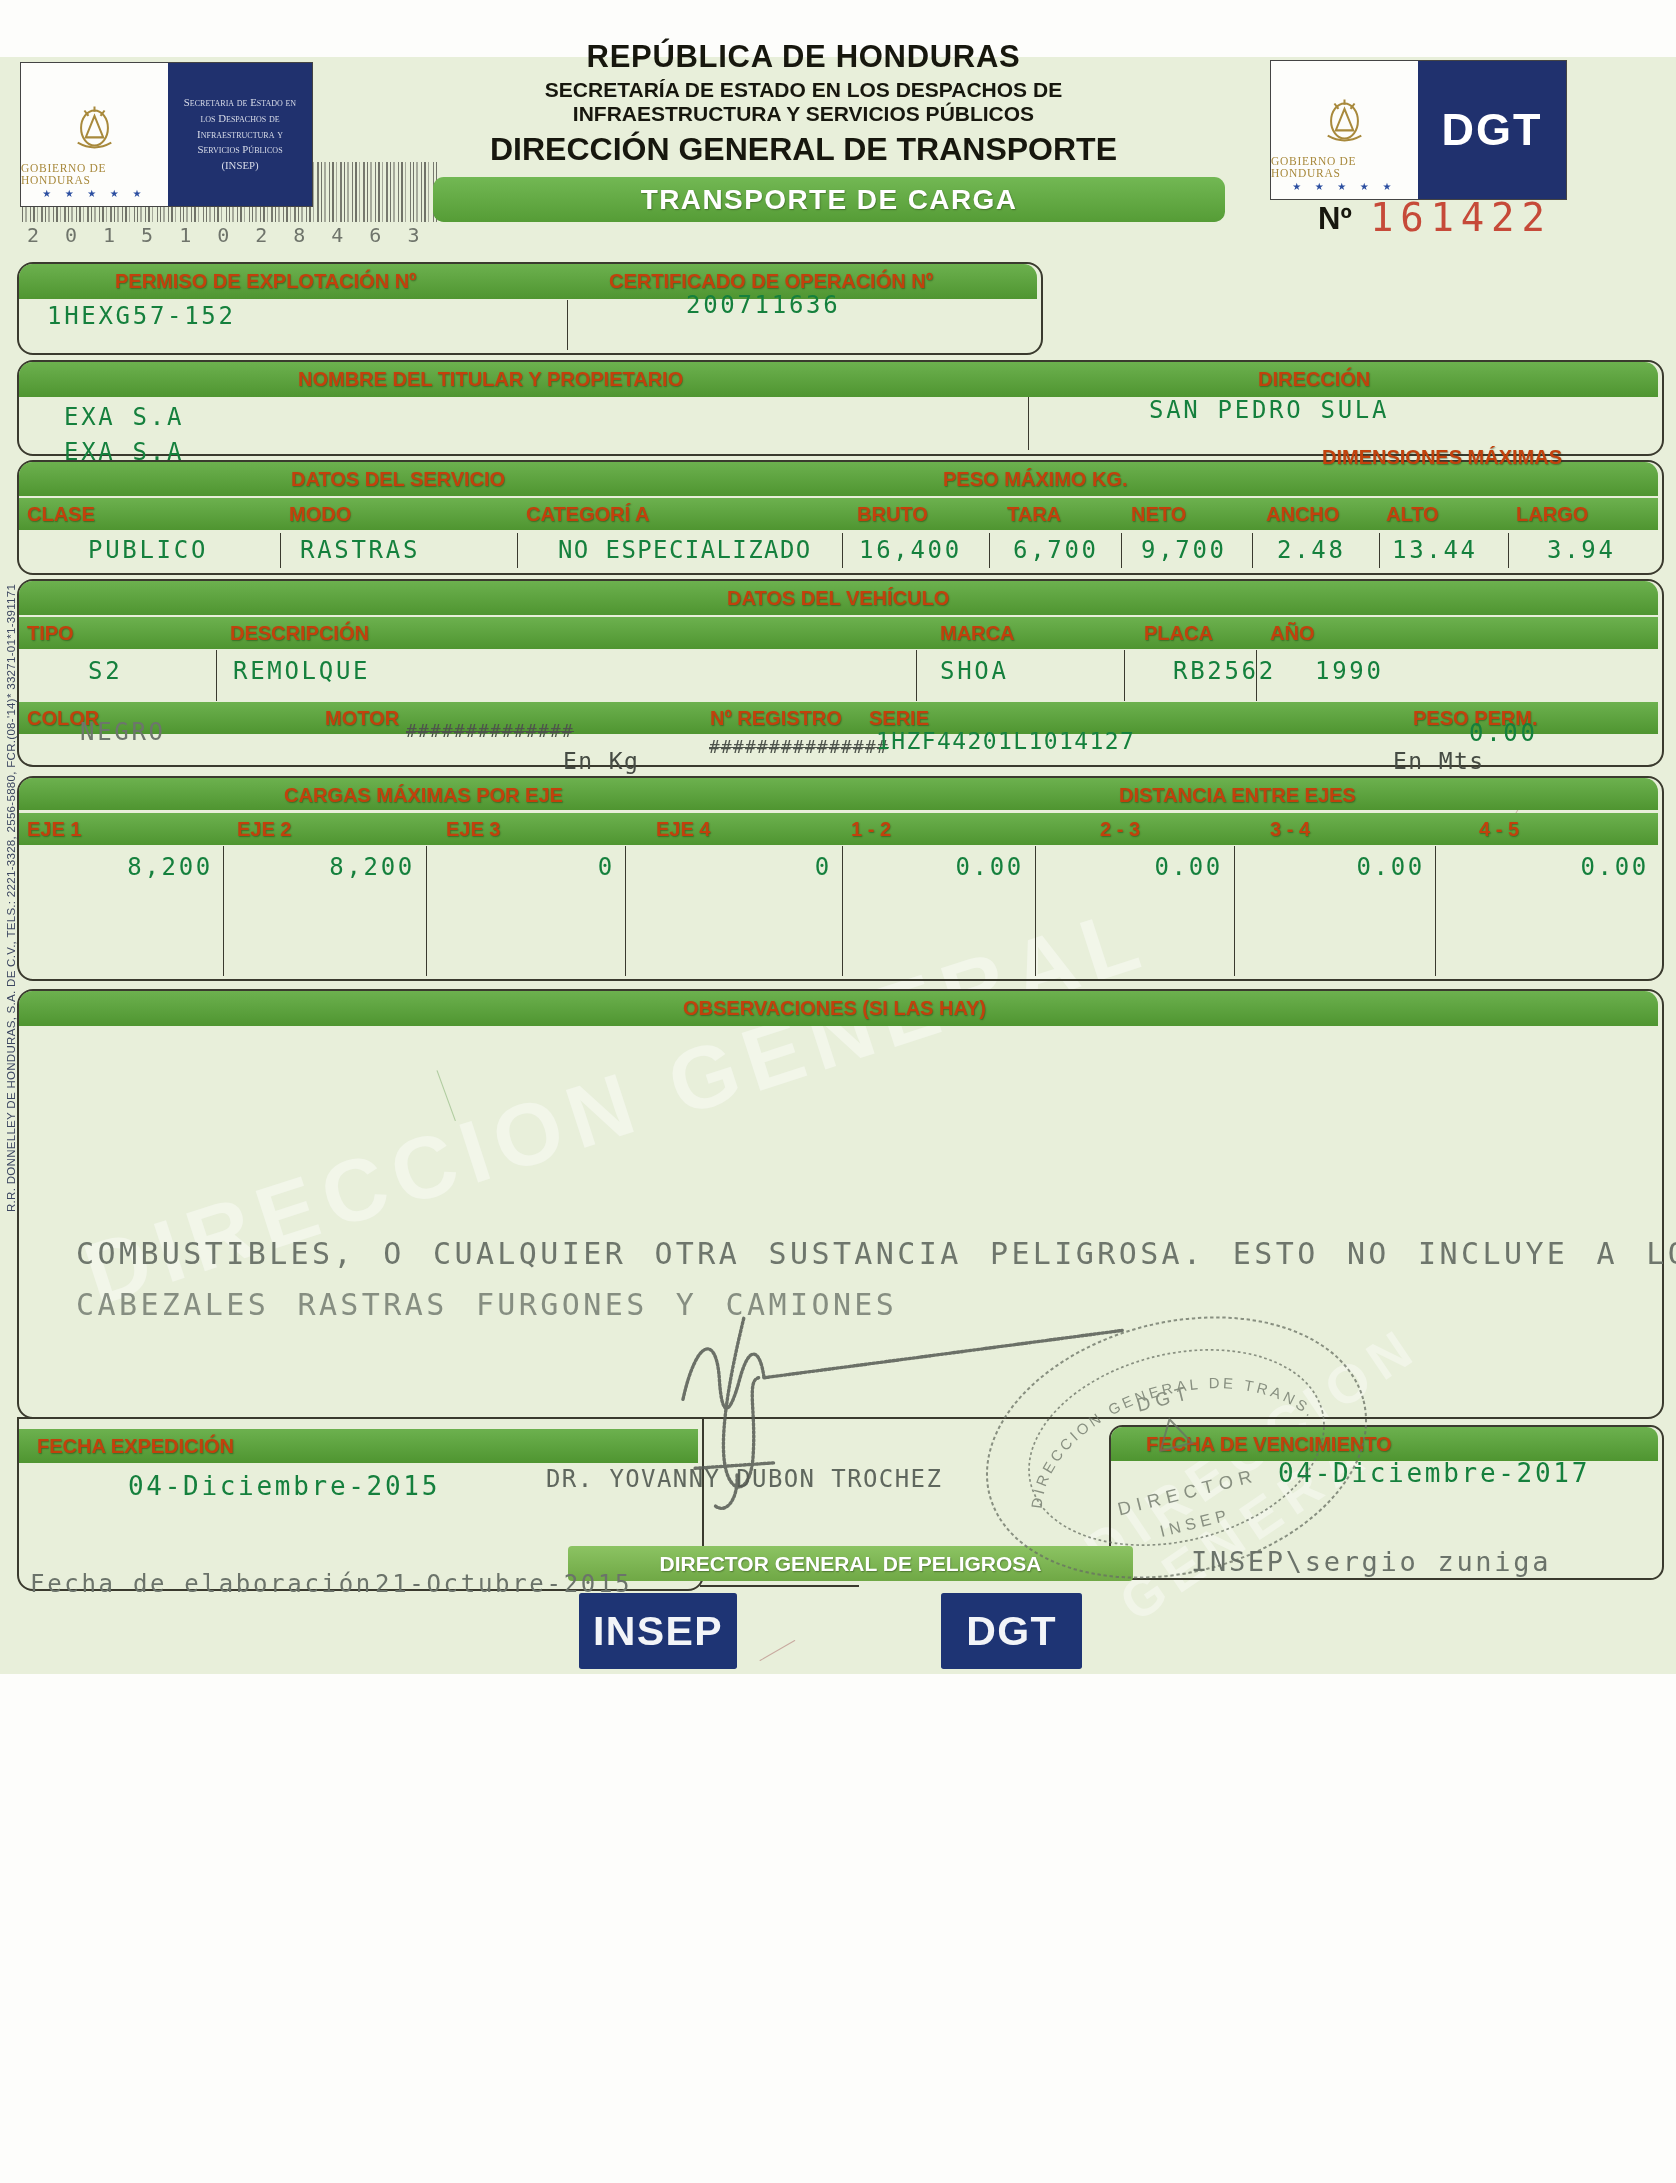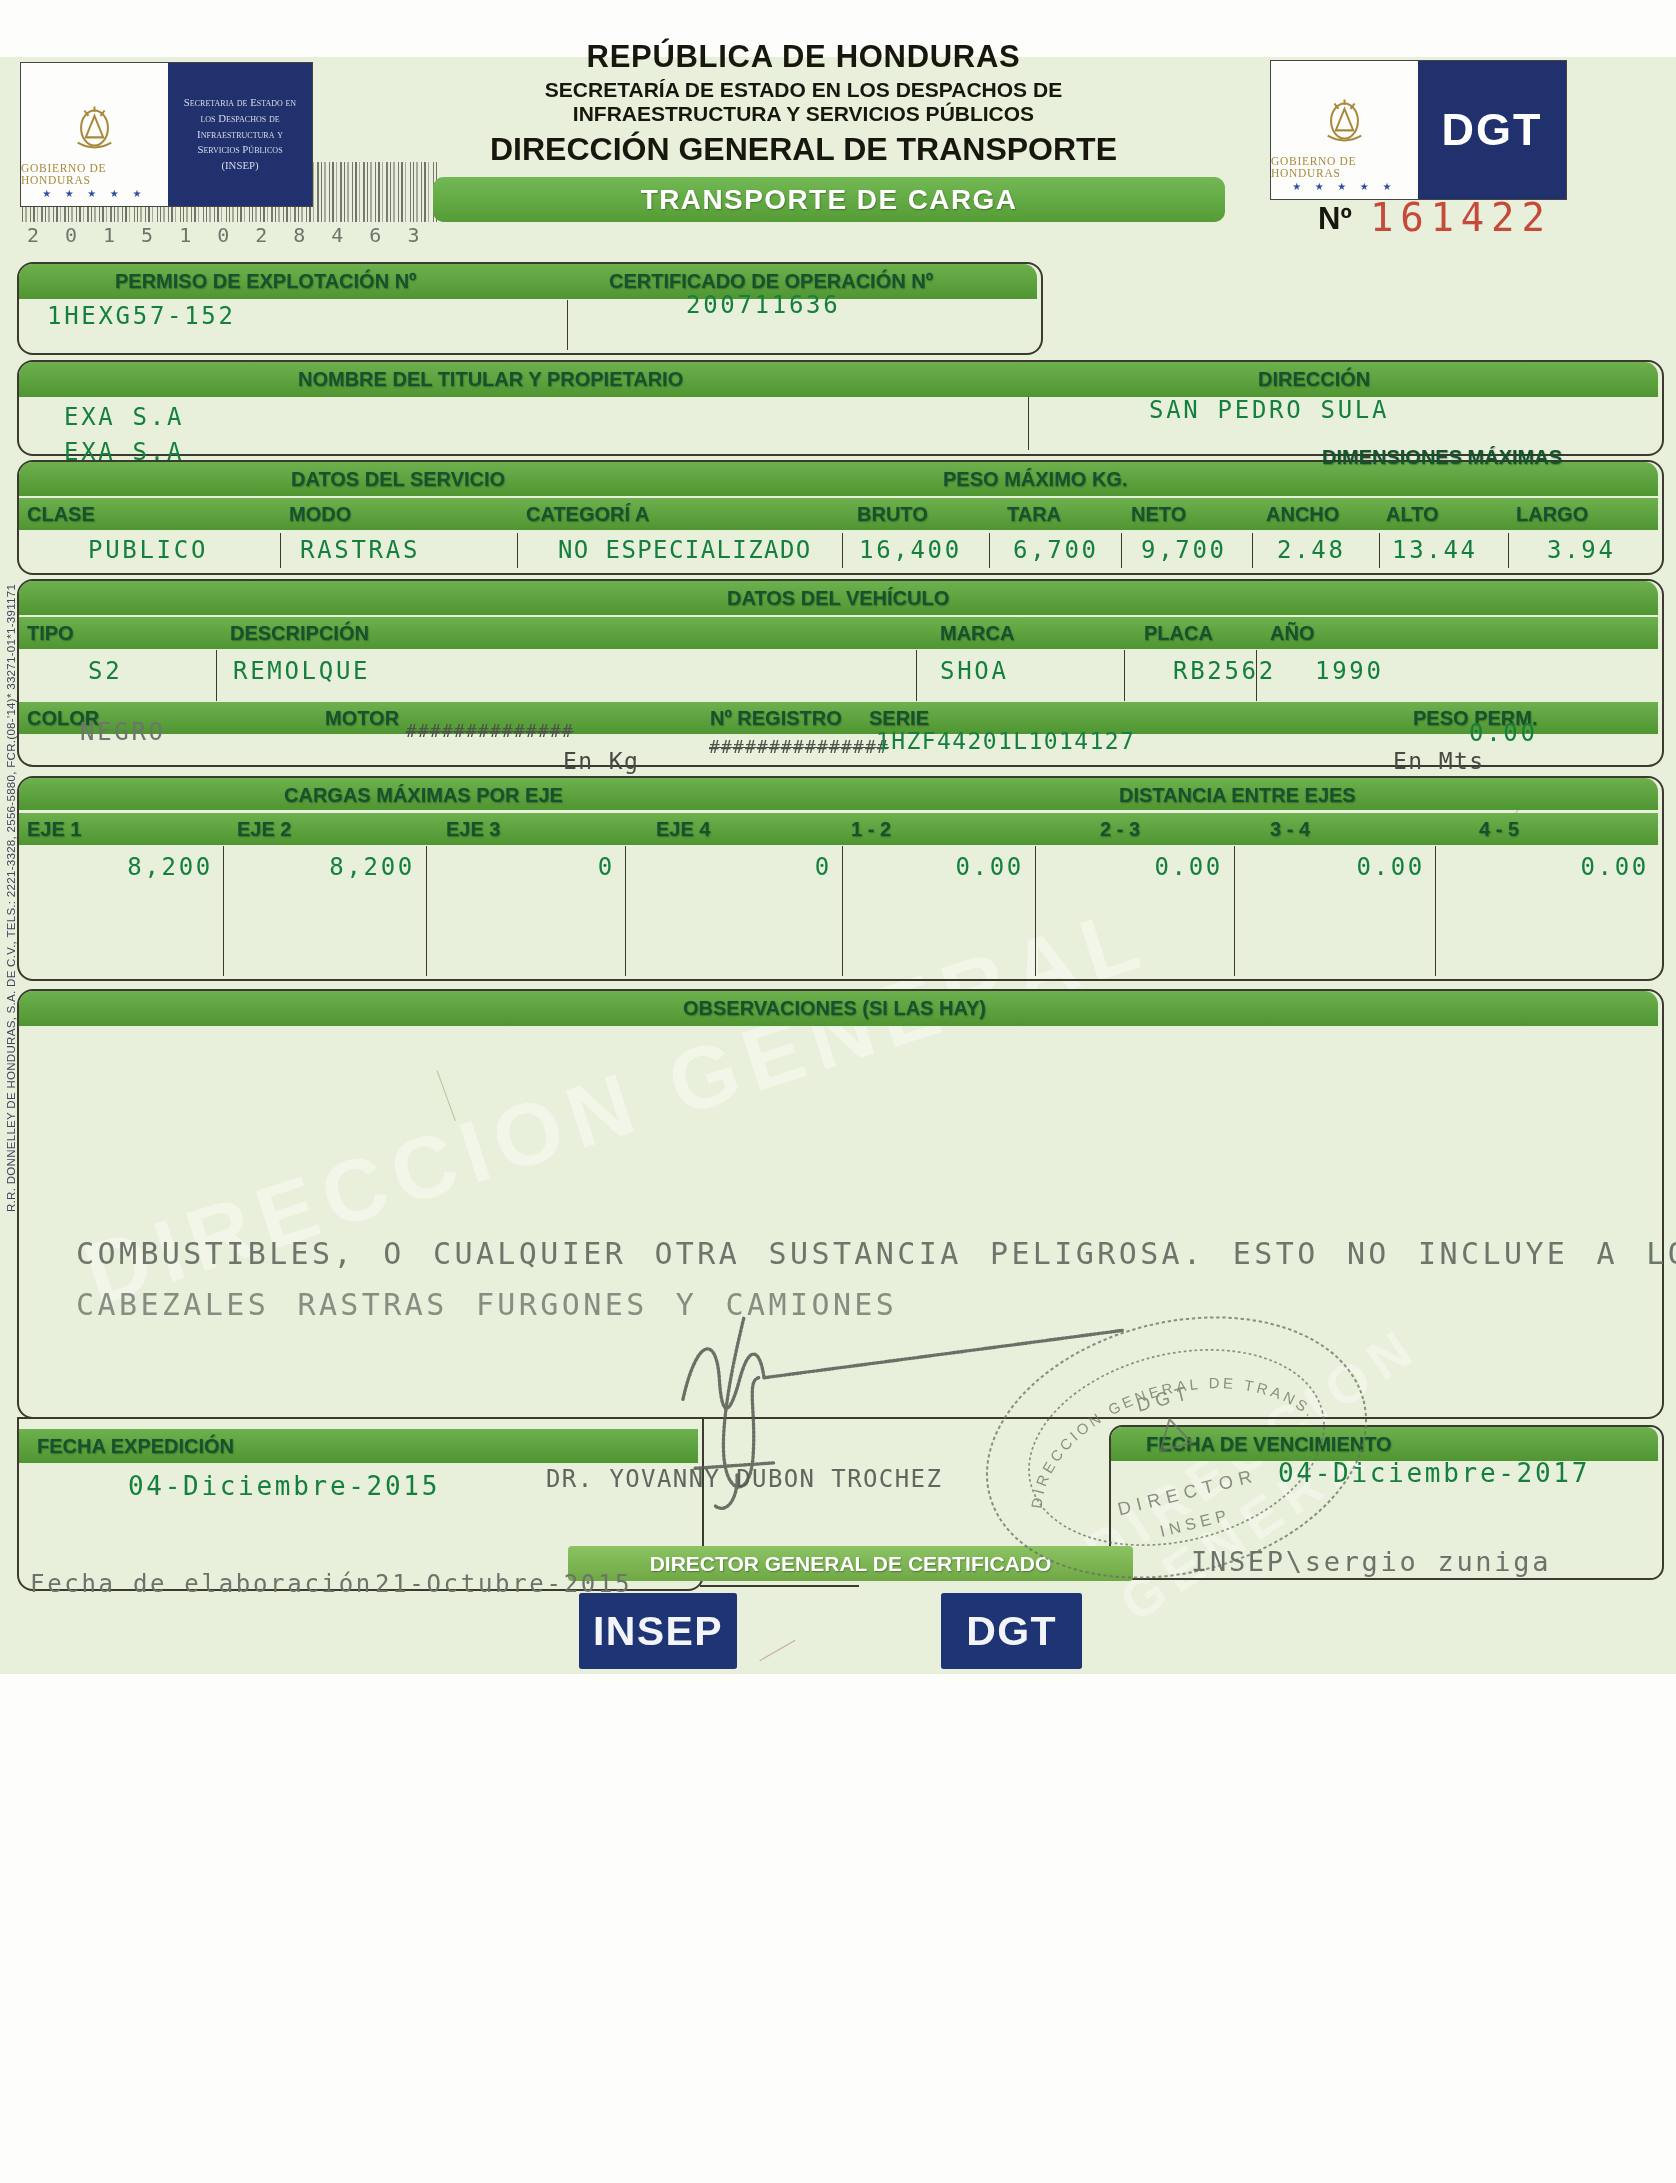--- a/index.html
+++ b/index.html
@@ -2,21 +2,21 @@
 <html style="font-size:10.8px"><head>
 <meta charset="utf-8">
 <style>
   html,body{margin:0;padding:0;background:#fbfbf8;}
   #page{position:relative;width:1677px;height:2183px;overflow:hidden;background:#fdfdfb;font-family:"Liberation Sans",sans-serif;}
   #paper{position:absolute;left:0;top:57px;width:1677px;height:1617px;background:#e8efda;z-index:0;}
   .abs{position:absolute;white-space:nowrap;}
   .hdr{color:#17170e;font-weight:700;text-align:center;}
   .box{position:absolute;border:2px solid #3a3a2e;border-radius:16px;z-index:2;}
   .bar{position:absolute;background:#58a636;background-image:linear-gradient(180deg,rgba(255,255,255,.12),rgba(0,0,0,.10));z-index:2;}
-  .bar-label{position:absolute;color:#14532d;font:700 20px "Liberation Sans",sans-serif;text-shadow:0.7px 1.4px 1.4px rgba(30,50,15,.45);white-space:nowrap;z-index:3;}
+  .bar-label{position:absolute;color:#c2410c;font:700 20px "Liberation Sans",sans-serif;text-shadow:0.7px 1.4px 1.4px rgba(30,50,15,.45);white-space:nowrap;z-index:3;}
   .bar-center{display:flex;align-items:center;justify-content:center;color:#fff;font:700 20px "Liberation Sans",sans-serif;text-shadow:0.7px 1.4px 1.4px rgba(30,50,15,.45);white-space:nowrap;}
   .vline{position:absolute;width:1.4px;background:#3a3a2e;z-index:2;}
   .val{position:absolute;font-family:"DejaVu Sans Mono",monospace;color:#15803d;letter-spacing:2.7px;font-size:24px;white-space:nowrap;z-index:3;}
   .hash{font-size:17.6px;letter-spacing:1.4px;color:#4e544c;text-decoration:line-through;}
   .unit{position:absolute;font-family:"DejaVu Sans Mono",monospace;color:#454b43;font-size:23px;letter-spacing:1.4px;z-index:4;}
   .logo-box{position:absolute;display:flex;border:1.4px solid #444;z-index:2;background:#fff;}
   .logo-white{width:147px;background:#fdfdfb;display:flex;flex-direction:column;align-items:center;justify-content:flex-end;padding-bottom:6.8px;}
   .logo-navy{flex:1;background:#20316e;display:flex;align-items:center;justify-content:center;}
   .gov-label{font-family:"Liberation Serif",serif;font-variant:small-caps;color:#a8893c;font-size:11.5px;letter-spacing:0.7px;}
   .stars{color:#2b4ea0;font-size:10px;letter-spacing:5.4px;margin-top:2.7px;}
@@ -241,21 +241,21 @@
   <div class="val" style="left:375px;top:1570px;color:#6b736a;z-index:4;">21-Octubre-2015</div>
   <div class="abs" style="left:700px;top:1585px;width:159px;height:2px;background:#3a3a2e;z-index:2;"></div>
 
   <div class="box" style="left:1109px;top:1425px;width:551px;height:151px;border-radius:13.5px;"></div>
   <div class="bar" style="left:1111px;top:1427px;width:547px;height:34px;border-radius:11.5px 11.5px 0 0;"></div>
   <div class="bar-label" style="left:1146px;top:1433px;">FECHA DE VENCIMIENTO</div>
   <div class="val" style="left:1278px;top:1458px;font-size:26px;z-index:4;">04-Diciembre-2017</div>
   <div class="val" style="left:1191px;top:1546px;font-size:27px;color:#6b736a;z-index:4;">INSEP\sergio zuniga</div>
 
   <div class="bar bar-center" style="left:568px;top:1546px;width:565px;height:35px;background-color:#7cbb4d;border-radius:4px;font-size:21px;z-index:3;">
-    <span>DIRECTOR GENERAL DE CERTIFICADO</span>
+    <span>DIRECTOR GENERAL DE PELIGROSA</span>
   </div>
   <div class="abs" style="left:579px;top:1593px;width:158px;height:76px;background:#1e3474;display:flex;align-items:center;justify-content:center;border-radius:2.7px;z-index:3;">
     <span style="color:#f2f4f8;font-weight:700;font-size:41px;letter-spacing:1.4px;">INSEP</span>
   </div>
   <div class="abs" style="left:941px;top:1593px;width:141px;height:76px;background:#1e3474;display:flex;align-items:center;justify-content:center;border-radius:2.7px;z-index:3;">
     <span style="color:#f2f4f8;font-weight:700;font-size:41px;letter-spacing:1.4px;">DGT</span>
   </div>
 </div>
 
 

